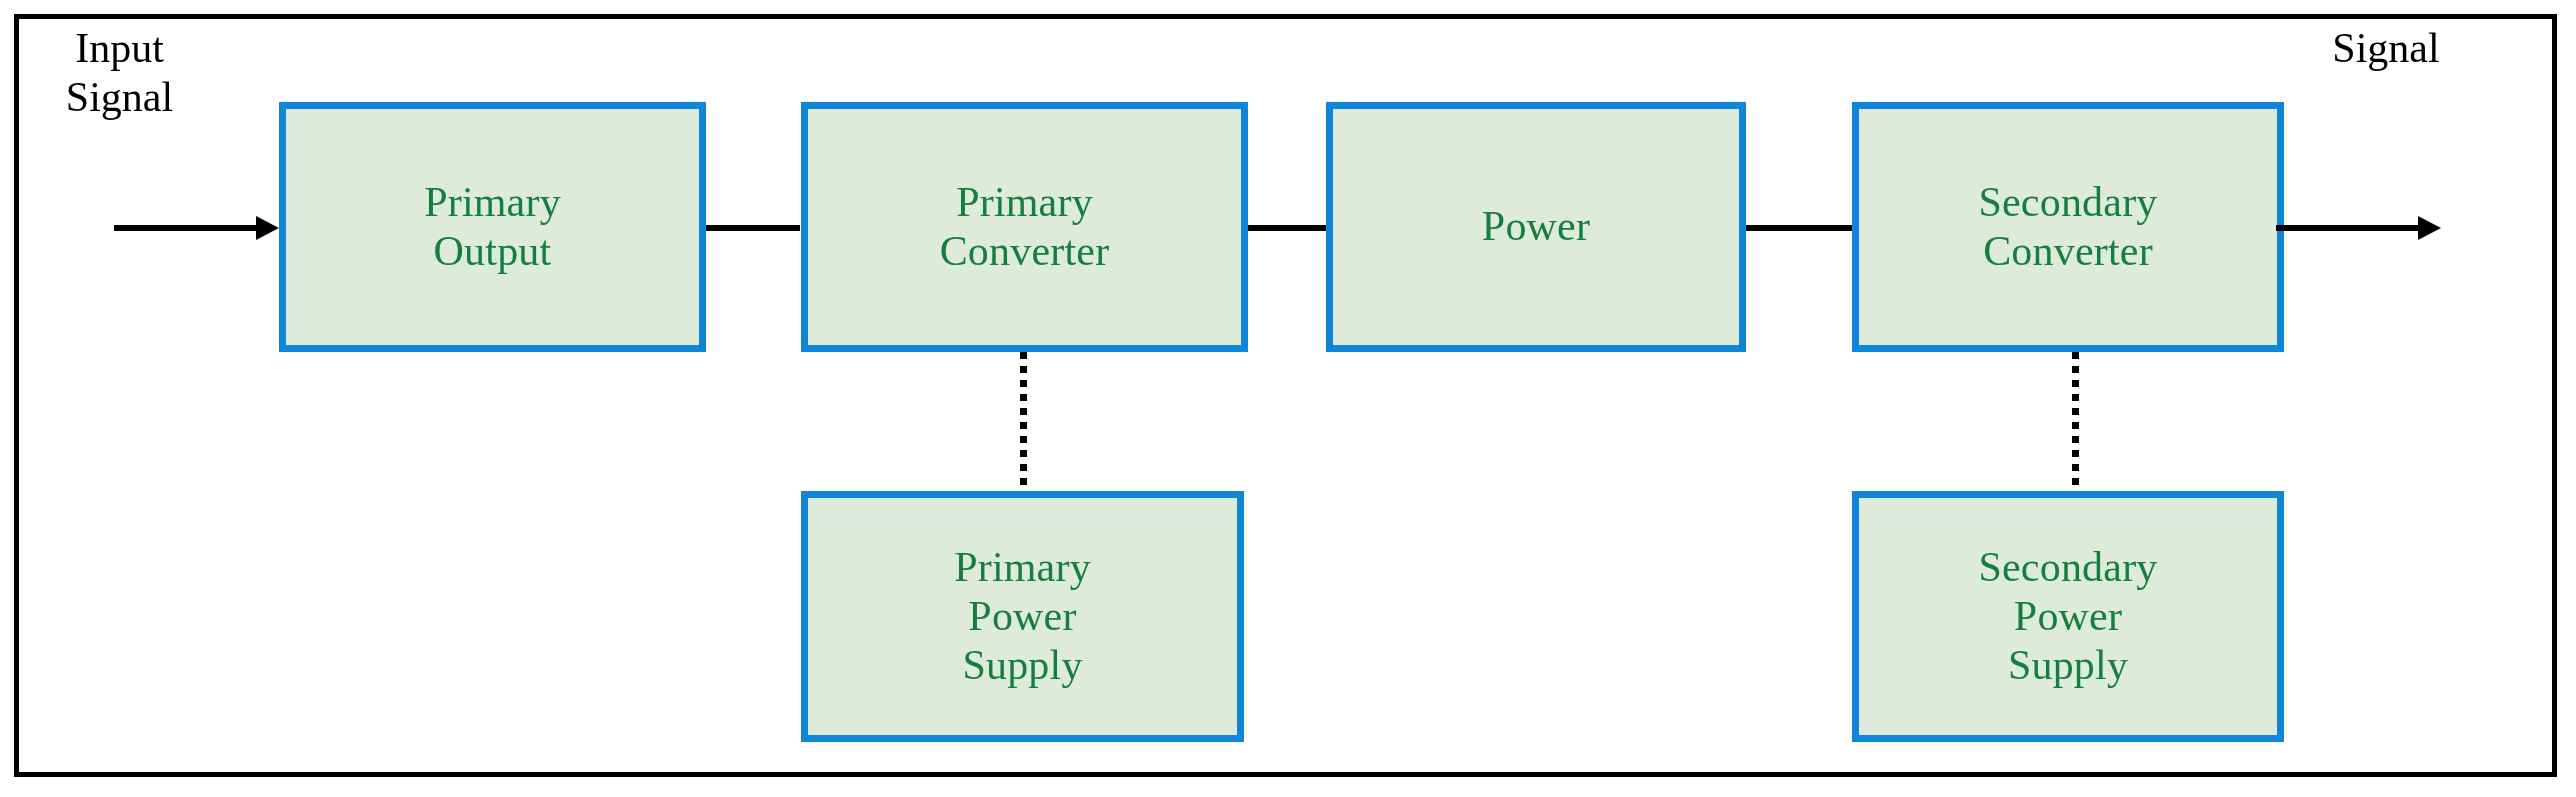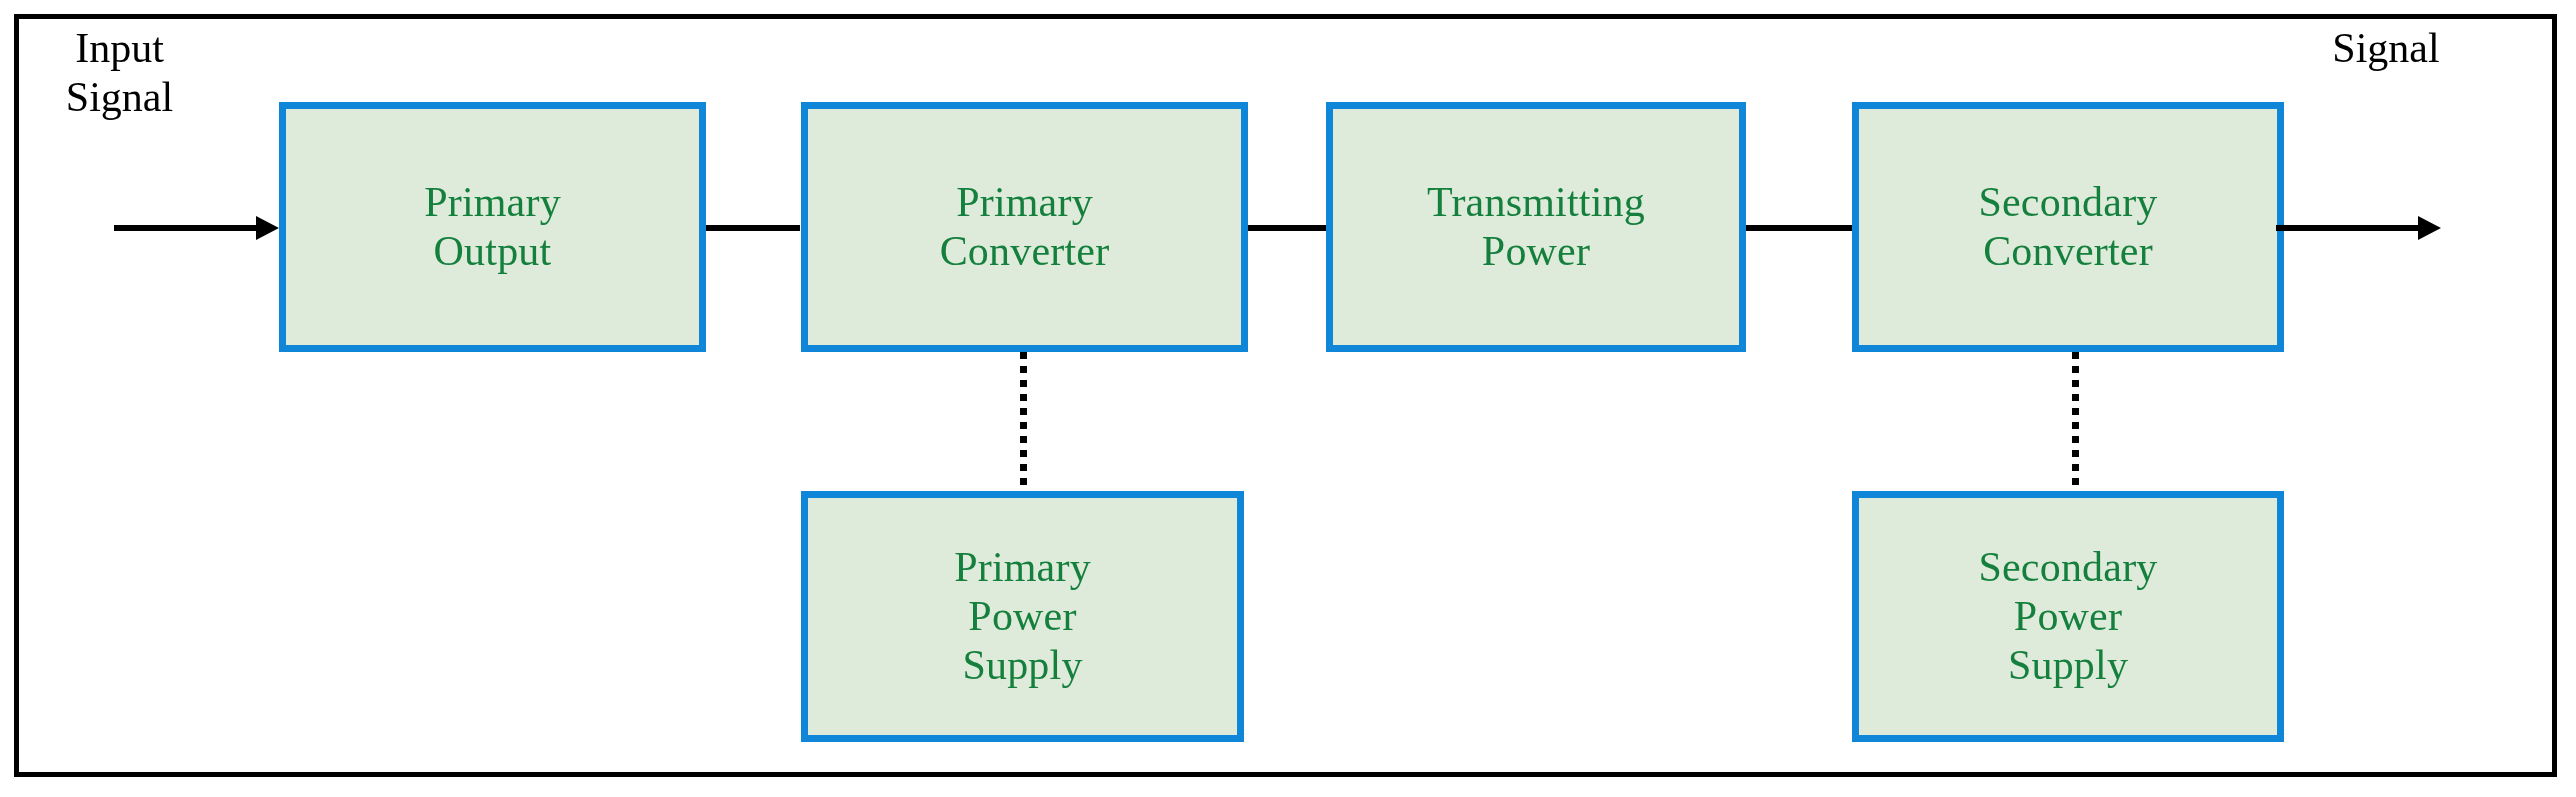--- a/index.html
+++ b/index.html
@@ -131,21 +131,20 @@
   <div class="connector-line" style="left:706px; top:225px; width:94px;"></div>
 
   <div class="block" style="left:801px; top:102px; width:447px; height:250px;">
     <span class="line">Primary</span>
     <span class="line">Converter</span>
   </div>
 
   <div class="connector-line" style="left:1248px; top:225px; width:78px;"></div>
 
   <div class="block" style="left:1326px; top:102px; width:420px; height:250px;">
-    <span class="line">Transmitting</span>
     <span class="line">Power</span>
   </div>
 
   <div class="connector-line" style="left:1746px; top:225px; width:106px;"></div>
 
   <div class="block" style="left:1852px; top:102px; width:432px; height:250px;">
     <span class="line">Secondary</span>
     <span class="line">Converter</span>
   </div>
 

